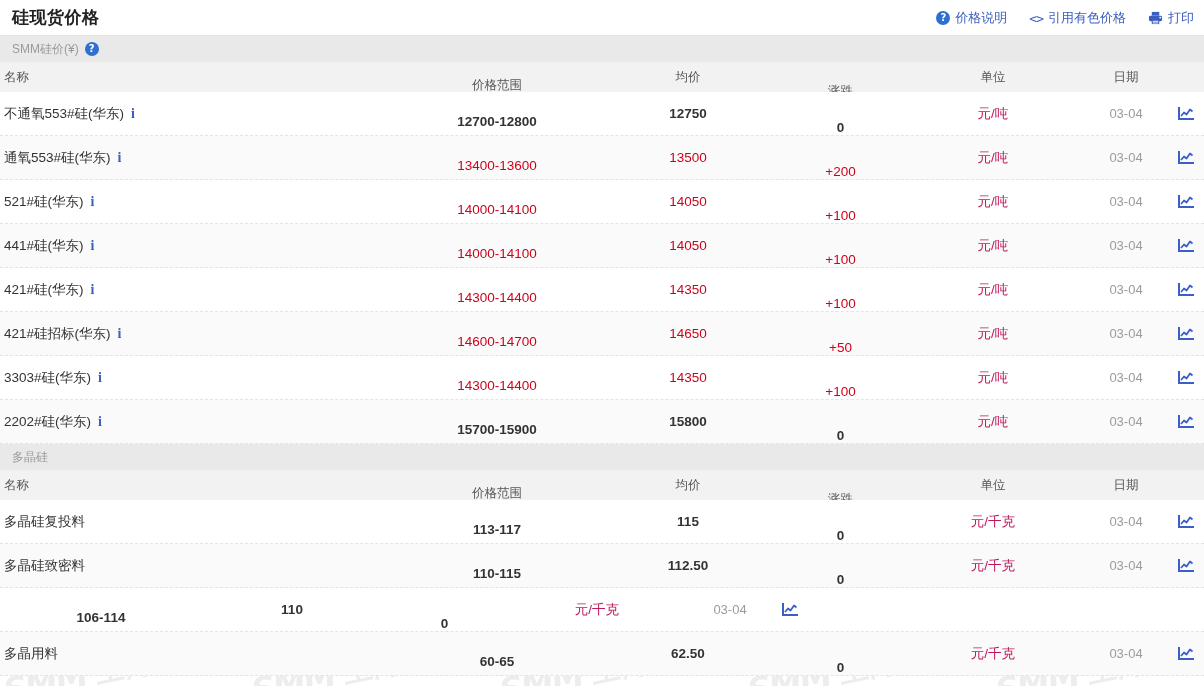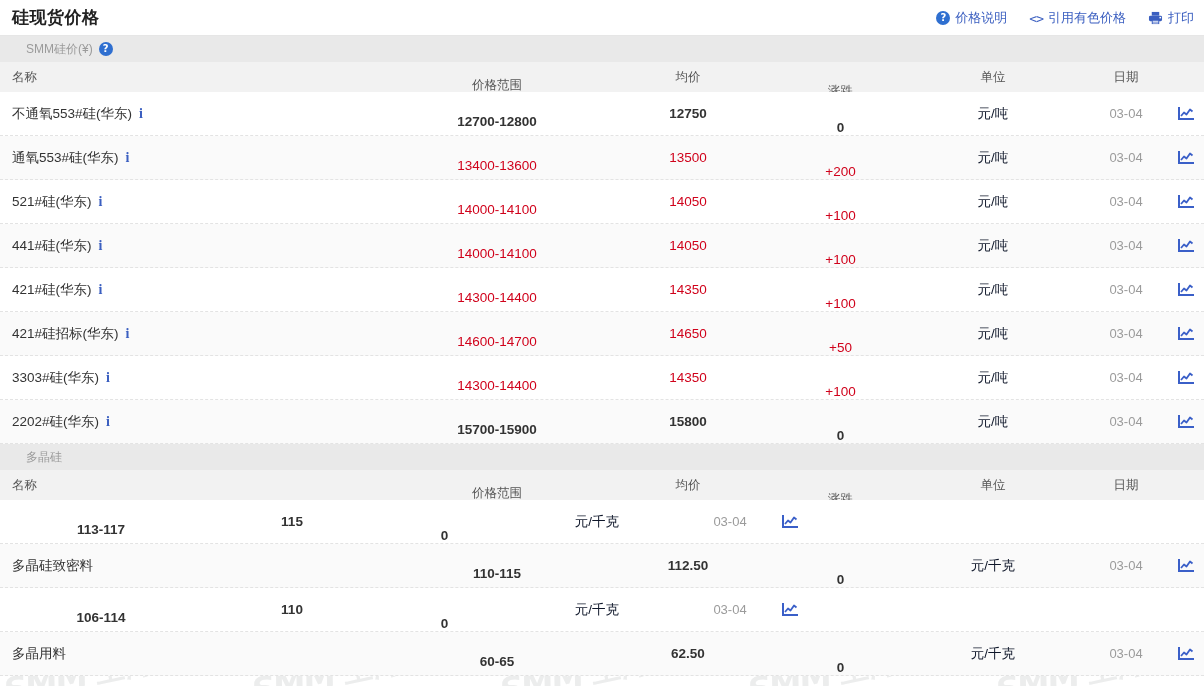--- a/index.html
+++ b/index.html
@@ -88,21 +88,21 @@
   .code-icon { font-family: "DejaVu Sans Mono", monospace; font-size: 13px; color: #3b5fc0; letter-spacing: -1px; }
 
   
   #table-wrap { position: relative; z-index: 10; }
 
   .group-band {
     height: 26px;
     background: #e9e9e9;
     display: flex;
     align-items: center;
-    padding-left: 26px;
+    padding-left: 12px;
     gap: 6px;
     font-size: 12px;
     color: #9a9a9a;
   }
 
   .col-head {
     height: 30px;
     background: #f2f2f2;
     display: flex;
     align-items: center;
@@ -116,21 +116,21 @@
     align-items: center;
     font-size: 13.5px;
     color: #333;
     border-bottom: 1px dashed #e3e3e3;
     position: relative;
   }
   .row.alt { background: #fafafa; }
   .row.plain { background: #ffffff; }
 
   
-  .c-name  { width: 396px; padding-left: 12px; text-align: left; display: flex; align-items: center; gap: 7px; }
+  .c-name  { width: 396px; padding-left: 4px; text-align: left; display: flex; align-items: center; gap: 7px; }
   .c-range { width: 202px; text-align: center; margin-top: 16px; }
   .c-avg   { width: 180px; text-align: center; }
   .c-chg   { width: 125px; text-align: center; margin-top: 28px; }
   .c-unit  { width: 180px; text-align: center; }
   .c-date  { width: 86px;  text-align: center; }
   .c-chart { width: 35px;  text-align: center; display: flex; align-items: center; justify-content: center; }
 
   .col-head .c-name { justify-content: flex-start; }
 
   .i-icon {
@@ -138,21 +138,21 @@
     font-style: normal;
     font-size: 14px;
     color: #3b5fc0;
     font-weight: bold;
     cursor: pointer;
   }
 
   .up { color: #d0021b; }
   .flat { color: #333; font-weight: bold; }
   .date-cell { color: #9b9b9b; font-size: 13px; }
-  .unit-cell { color: #0f172a; }
+  .unit-cell { color: #be185d; }
 
   .chart-glyph { cursor: pointer; display: block; }
 </style>
 </head>
 <body>
 
 <div id="watermark">
     <div class="wm-tile" style="left: 0px; top: 0px;"><span class="wm-smm">SMM</span><span class="wm-cn">&nbsp;上海有色网</span></div>
     <div class="wm-tile" style="left: 248px; top: 0px;"><span class="wm-smm">SMM</span><span class="wm-cn">&nbsp;上海有色网</span></div>
     <div class="wm-tile" style="left: 496px; top: 0px;"><span class="wm-smm">SMM</span><span class="wm-cn">&nbsp;上海有色网</span></div>
@@ -384,20 +384,23 @@
     <div class="col-head">
       <div class="c-name">名称</div>
       <div class="c-range">价格范围</div>
       <div class="c-avg">均价</div>
       <div class="c-chg">涨跌</div>
       <div class="c-unit">单位</div>
       <div class="c-date">日期</div>
       <div class="c-chart"></div>
     </div>
     <div class="row plain">
+      <div class="c-name">
+        <span>多晶硅复投料</span>
+      </div>
       <div class="c-range flat">113-117</div>
       <div class="c-avg flat">115</div>
       <div class="c-chg flat">0</div>
       <div class="c-unit unit-cell">元/千克</div>
       <div class="c-date date-cell">03-04</div>
       <div class="c-chart">
         <svg class="chart-glyph" width="17" height="15" viewBox="0 0 17 15">
           <path d="M1 1 L1 13 L16 13" stroke="#3a5fc8" stroke-width="2" fill="none"></path>
           <polyline points="3,10 6,6.5 8.5,8.5 12,3.5 14.5,5.5" stroke="#3a5fc8" stroke-width="1.8" fill="none" stroke-linejoin="round"></polyline>
         </svg>

